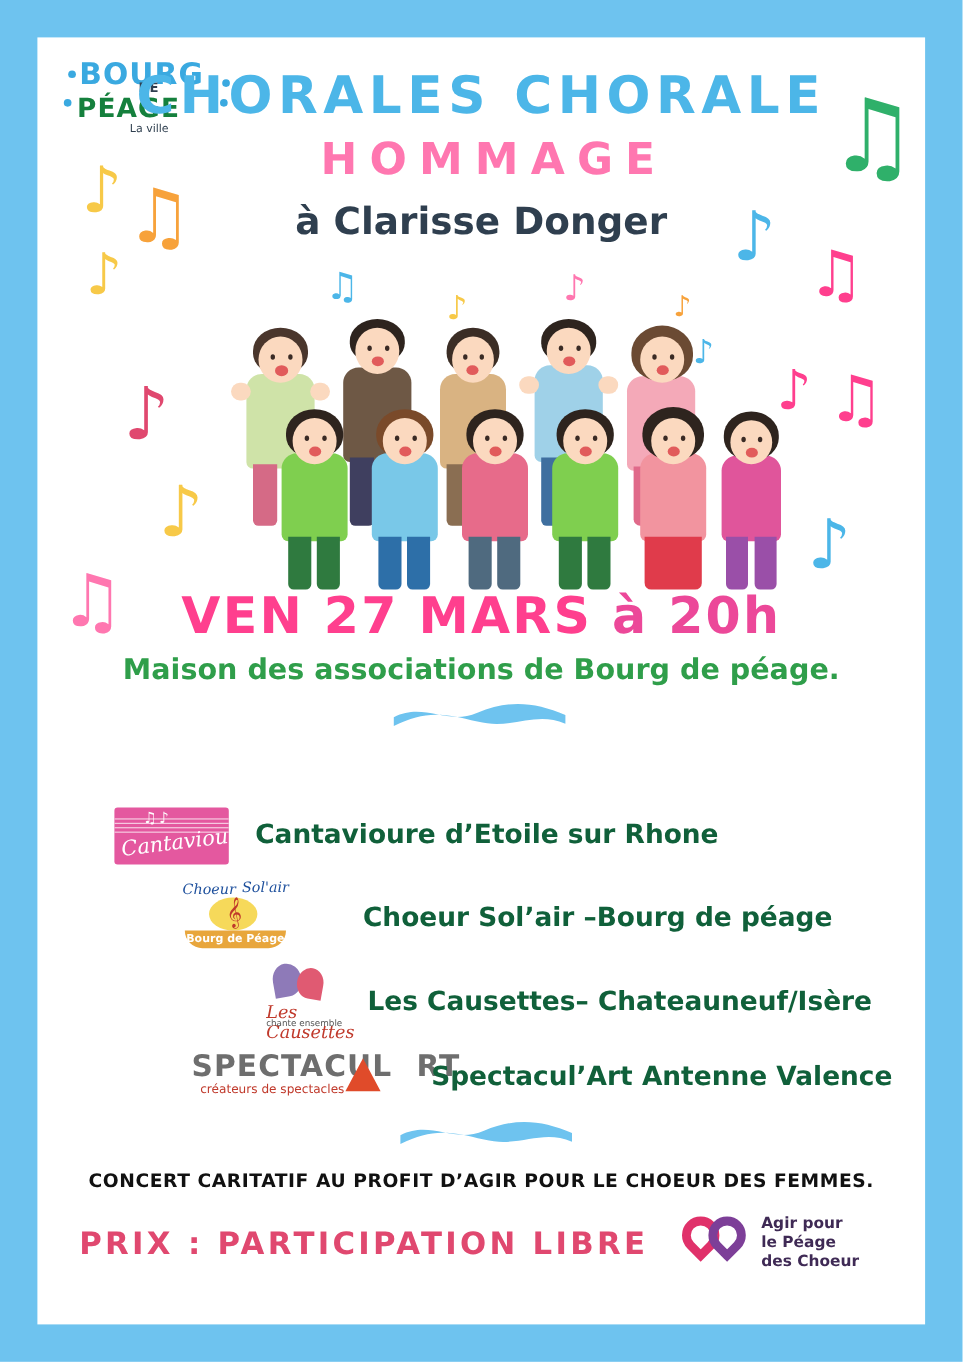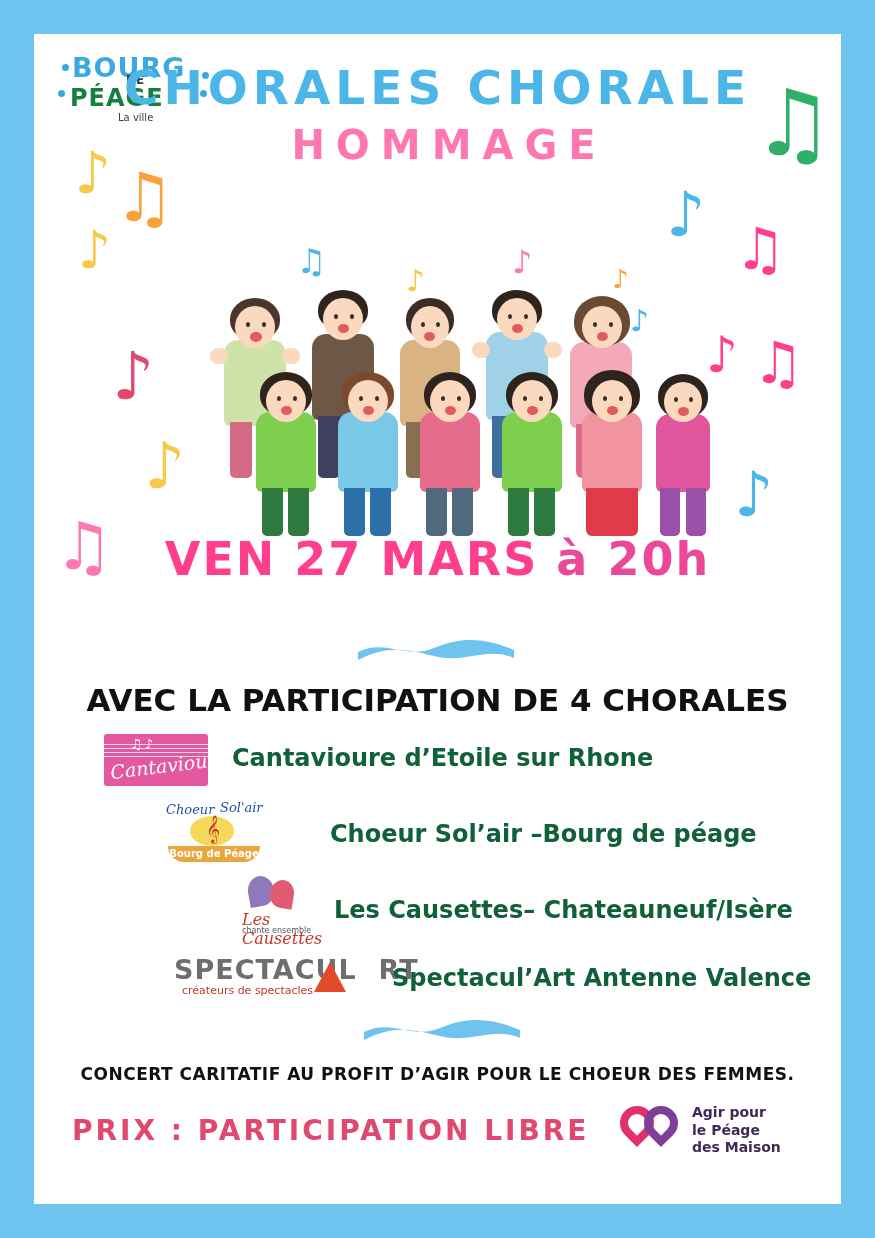--- a/index.html
+++ b/index.html
@@ -195,20 +195,21 @@
     <div class="dot" style="left:148px; top:26px;"></div>
     <div class="dot" style="left:146px; top:44px;"></div>
     <div class="l1">BOURG</div>
     <div class="l2">DE</div>
     <div class="l3">PÉAGE</div>
     <div class="l4">La ville</div>
   </div>
 
   <div class="title1">CHORALES CHORALE</div>
   <div class="title2">HOMMAGE</div>
+  <div class="title3">à Clarisse Donger</div>
 
   <div class="choir">
 
     <div class="p-body" style="left:20px; top:78px; width:62px; height:86px; background:#cfe3a8;"></div>
     <div class="p-legs" style="left:26px; top:160px; width:22px; height:56px; background:#d56a86; border-radius:0 0 5px 5px;"></div>
     <div class="p-legs" style="left:54px; top:160px; width:22px; height:56px; background:#d56a86; border-radius:0 0 5px 5px;"></div>
     <div class="p-hair" style="left:26px; top:36px; width:50px; height:42px; background:#4a362c;"></div>
     <div class="p-head" style="left:31px; top:44px; width:40px; height:42px;"></div>
     <div class="p-eye" style="left:42px; top:60px;"></div>
     <div class="p-eye" style="left:58px; top:60px;"></div>
@@ -303,28 +304,28 @@
     <div class="p-hair" style="left:454px; top:112px; width:50px; height:44px; background:#2e241e;"></div>
     <div class="p-head" style="left:460px; top:120px; width:38px; height:40px;"></div>
     <div class="p-eye" style="left:470px; top:135px;"></div>
     <div class="p-eye" style="left:485px; top:135px;"></div>
     <div class="p-mouth" style="left:474px; top:145px; width:11px; height:9px;"></div>
   </div>
 
   <div class="date">
     <span>VEN 27 MARS </span><span class="blue">à 20h</span>
   </div>
+  <div class="place">Maison des associations de Bourg de péage.</div>
 
   <div class="wave" style="left:322px; top:604px; width:160px;">
     <svg width="160" height="22" viewBox="0 0 160 22">
         <path d="M2 14 C 30 0, 50 22, 78 10 S 130 0, 158 12 L158 20 C130 8,110 26,78 18 S30 8,2 22 Z" fill="#6ec3ef"></path>
       </svg>
   </div>
 
-  <div class="avec">AVEC LA PARTICIPATION DE 4 CHORALES</div>
 
   <div class="chorale-row" style="left:70px; top:696px; width:680px;">
     <div class="logo-box" style="left:0; top:4px;">
       <div class="lg-cant">
         <div class="lines">
             <div></div>
             <div></div>
             <div></div>
             <div></div>
           </div>
@@ -379,17 +380,17 @@
 
   <div class="caritatif">CONCERT CARITATIF AU PROFIT D’AGIR POUR LE CHOEUR DES FEMMES.</div>
   <div class="prix">PRIX : PARTICIPATION LIBRE</div>
 
   <div class="agir">
     <div class="heart1"></div>
     <div class="heart2"></div>
     <div class="txt">
       <div>Agir pour</div>
       <div>le Péage</div>
-      <div>des Maison</div>
+      <div>des Choeur</div>
     </div>
   </div>
 
 </div>
 
 </body></html>

